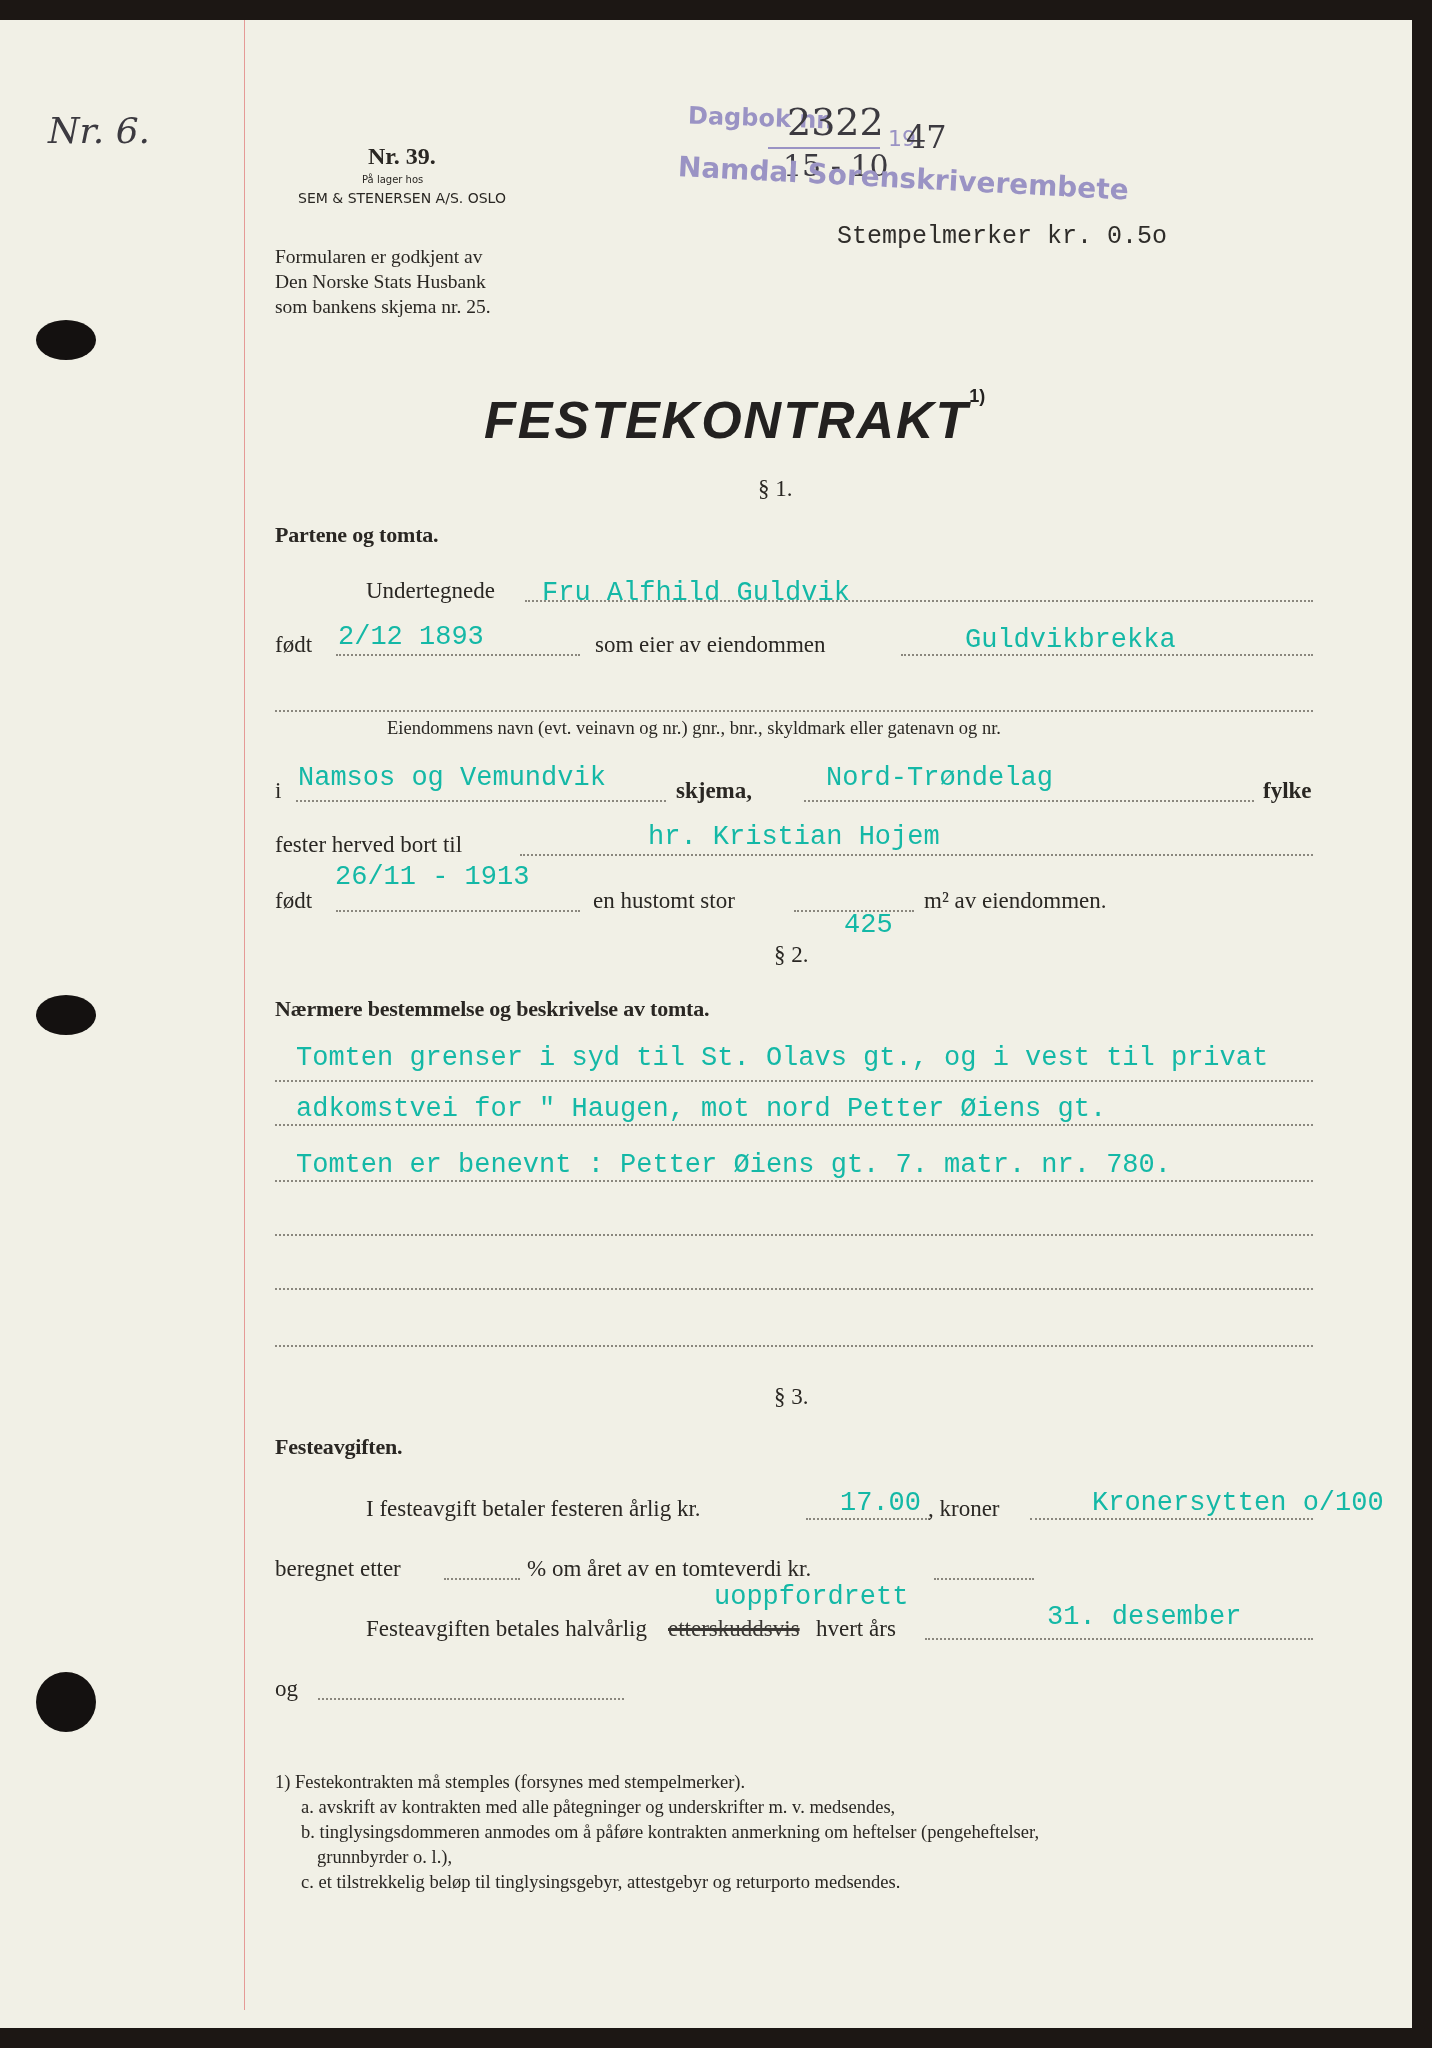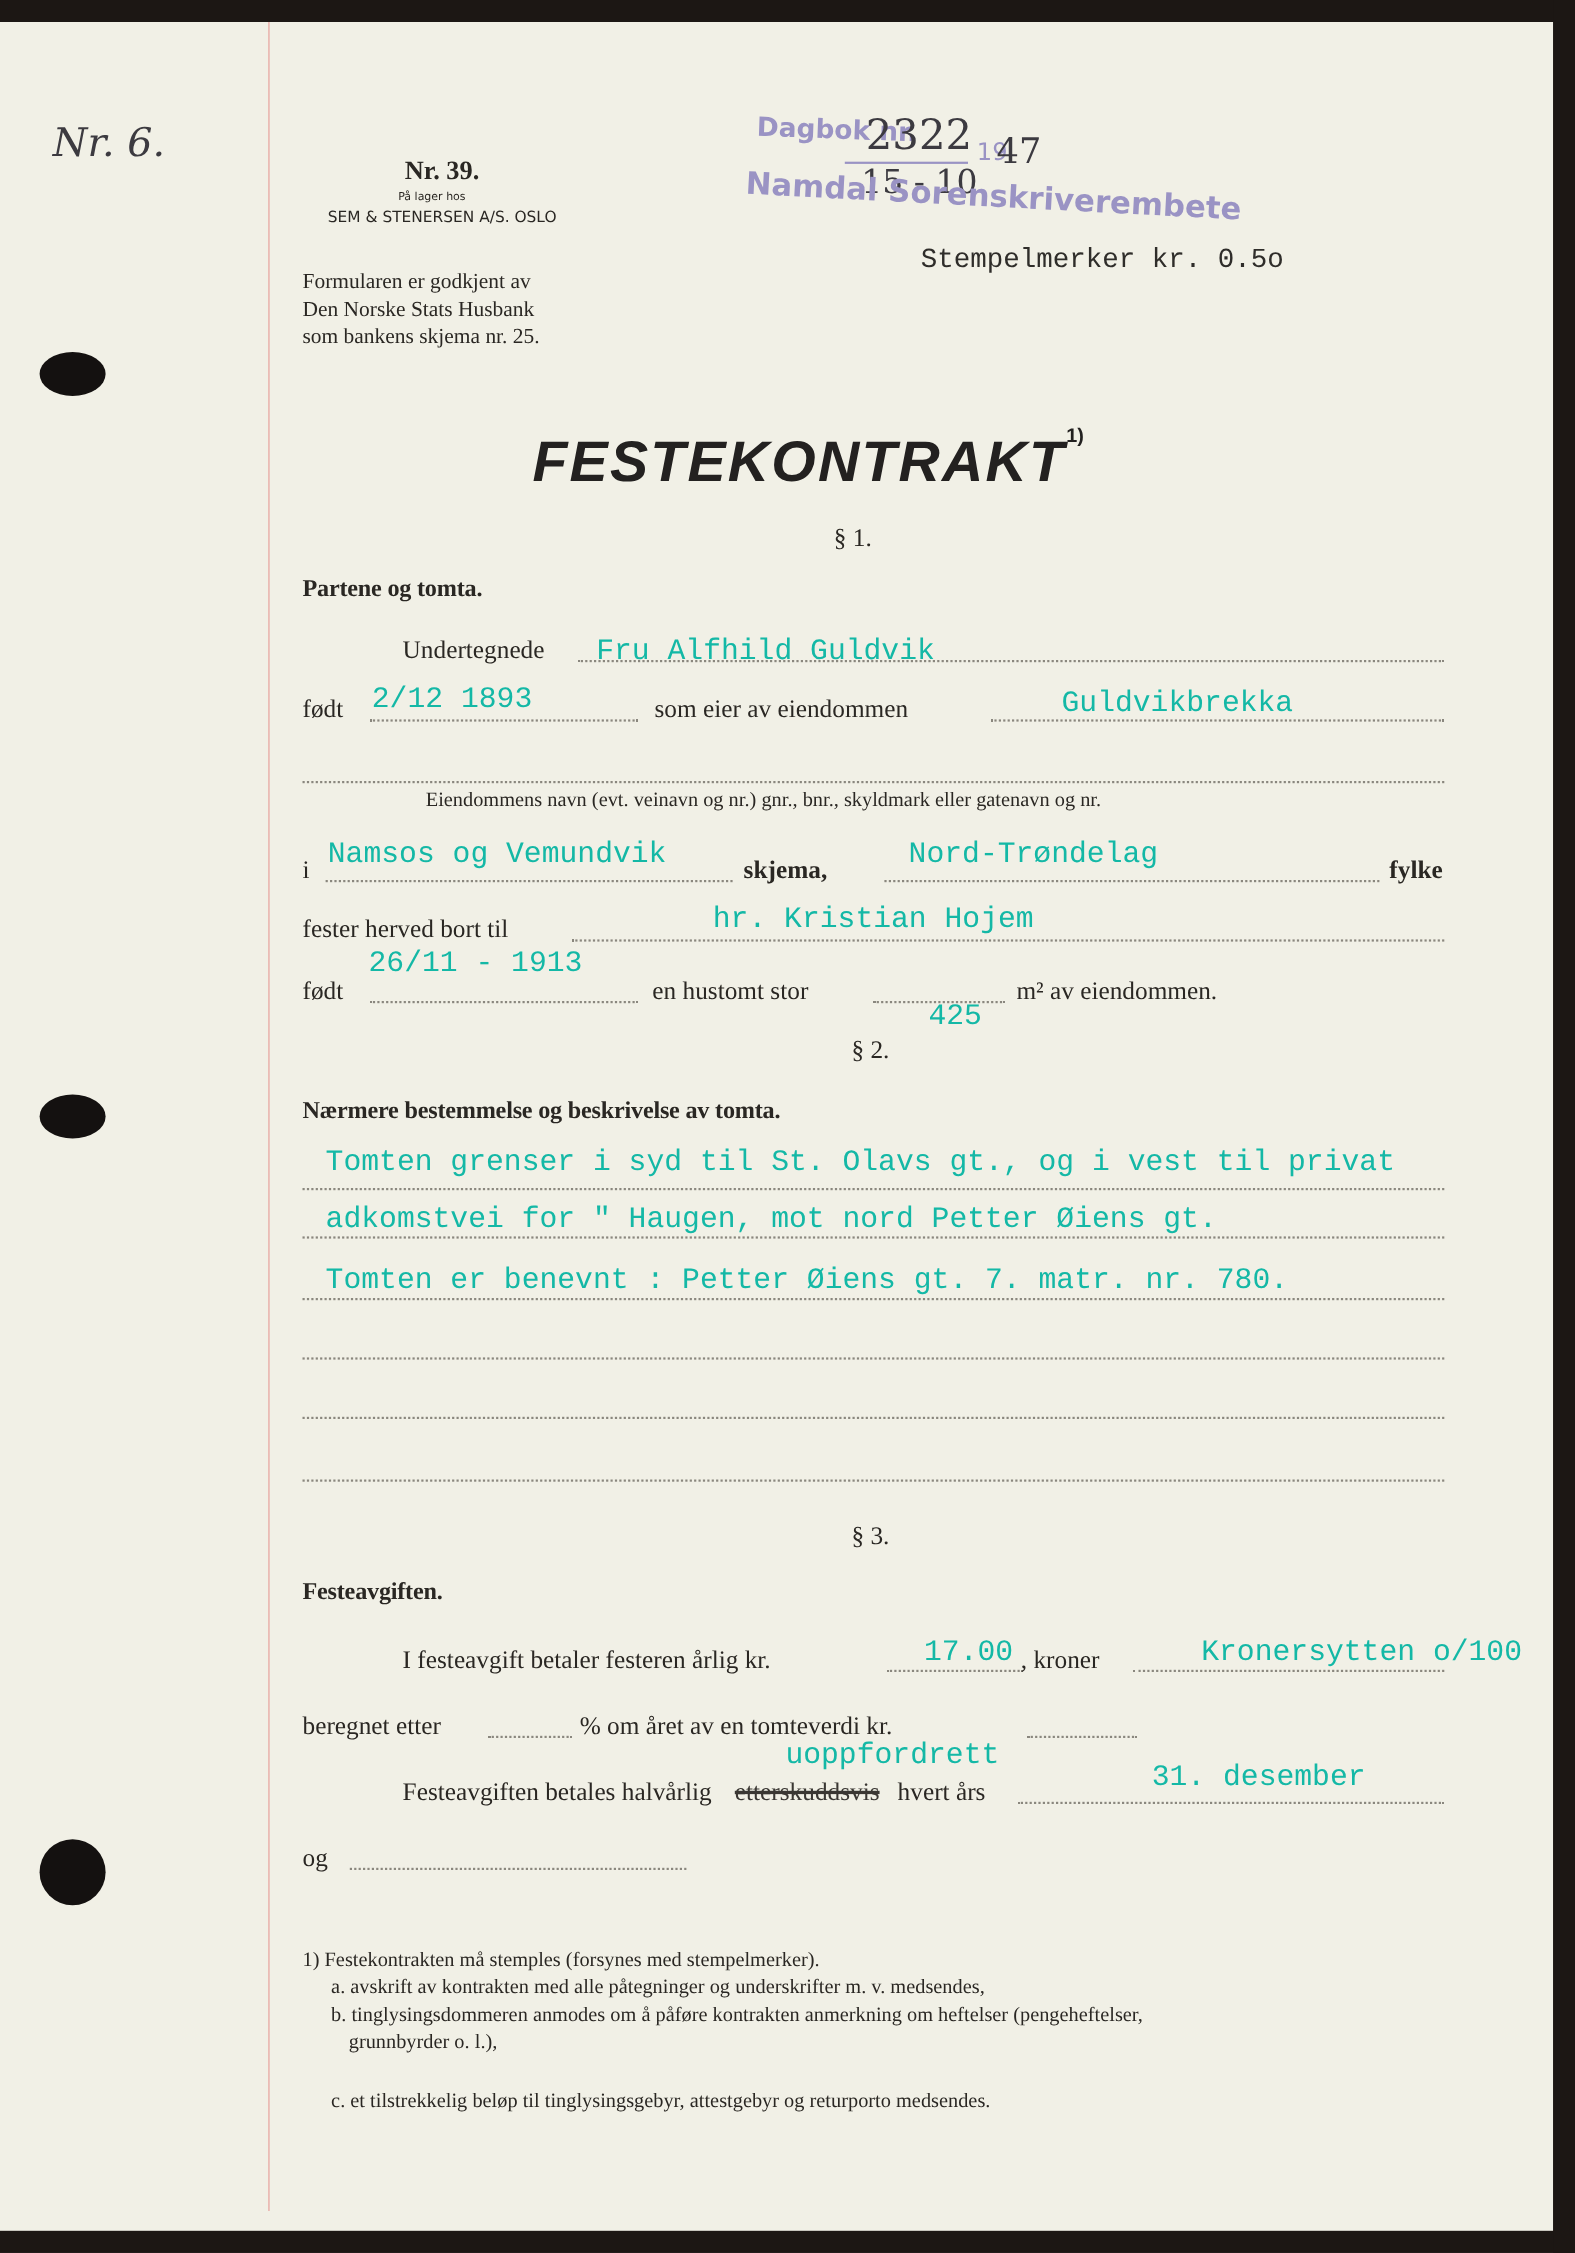--- a/index.html
+++ b/index.html
@@ -135,17 +135,17 @@
 <div class="abs type typed" style="left:1047px; top:1602px;">31. desember</div>
 
 <div class="abs label" style="left:275px; top:1676px;">og</div>
 <div class="dots" style="left:318px; top:1698px; width:306px;"></div>
 
 <div class="abs fn" style="left:275px; top:1770px;">
   <div><span>1)</span> <span>Festekontrakten må stemples (forsynes med stempelmerker).</span></div>
   <div style="padding-left:26px;"><span>a.</span> <span>avskrift av kontrakten med alle påtegninger og underskrifter m. v. medsendes,</span></div>
   <div style="padding-left:26px;"><span>b.</span> <span>tinglysingsdommeren anmodes om å påføre kontrakten anmerkning om heftelser (pengeheftelser,</span></div>
   <div style="padding-left:42px;">grunnbyrder o. l.),</div>
-  <div style="padding-left:26px;margin-top:28px;"><span>c.</span> <span>et tilstrekkelig beløp til tinglysingsgebyr, attestgebyr og returporto medsendes.</span></div>
+  <div style="padding-left:26px;"><span>c.</span> <span>et tilstrekkelig beløp til tinglysingsgebyr, attestgebyr og returporto medsendes.</span></div>
 </div>
 
 <div class="abs" style="left:0; top:2028px; width:1432px; height:20px; background:#1c1714;"></div>
 <div class="abs" style="left:1412px; top:0; width:20px; height:2048px; background:#1c1714;"></div>
 
 </body></html>

